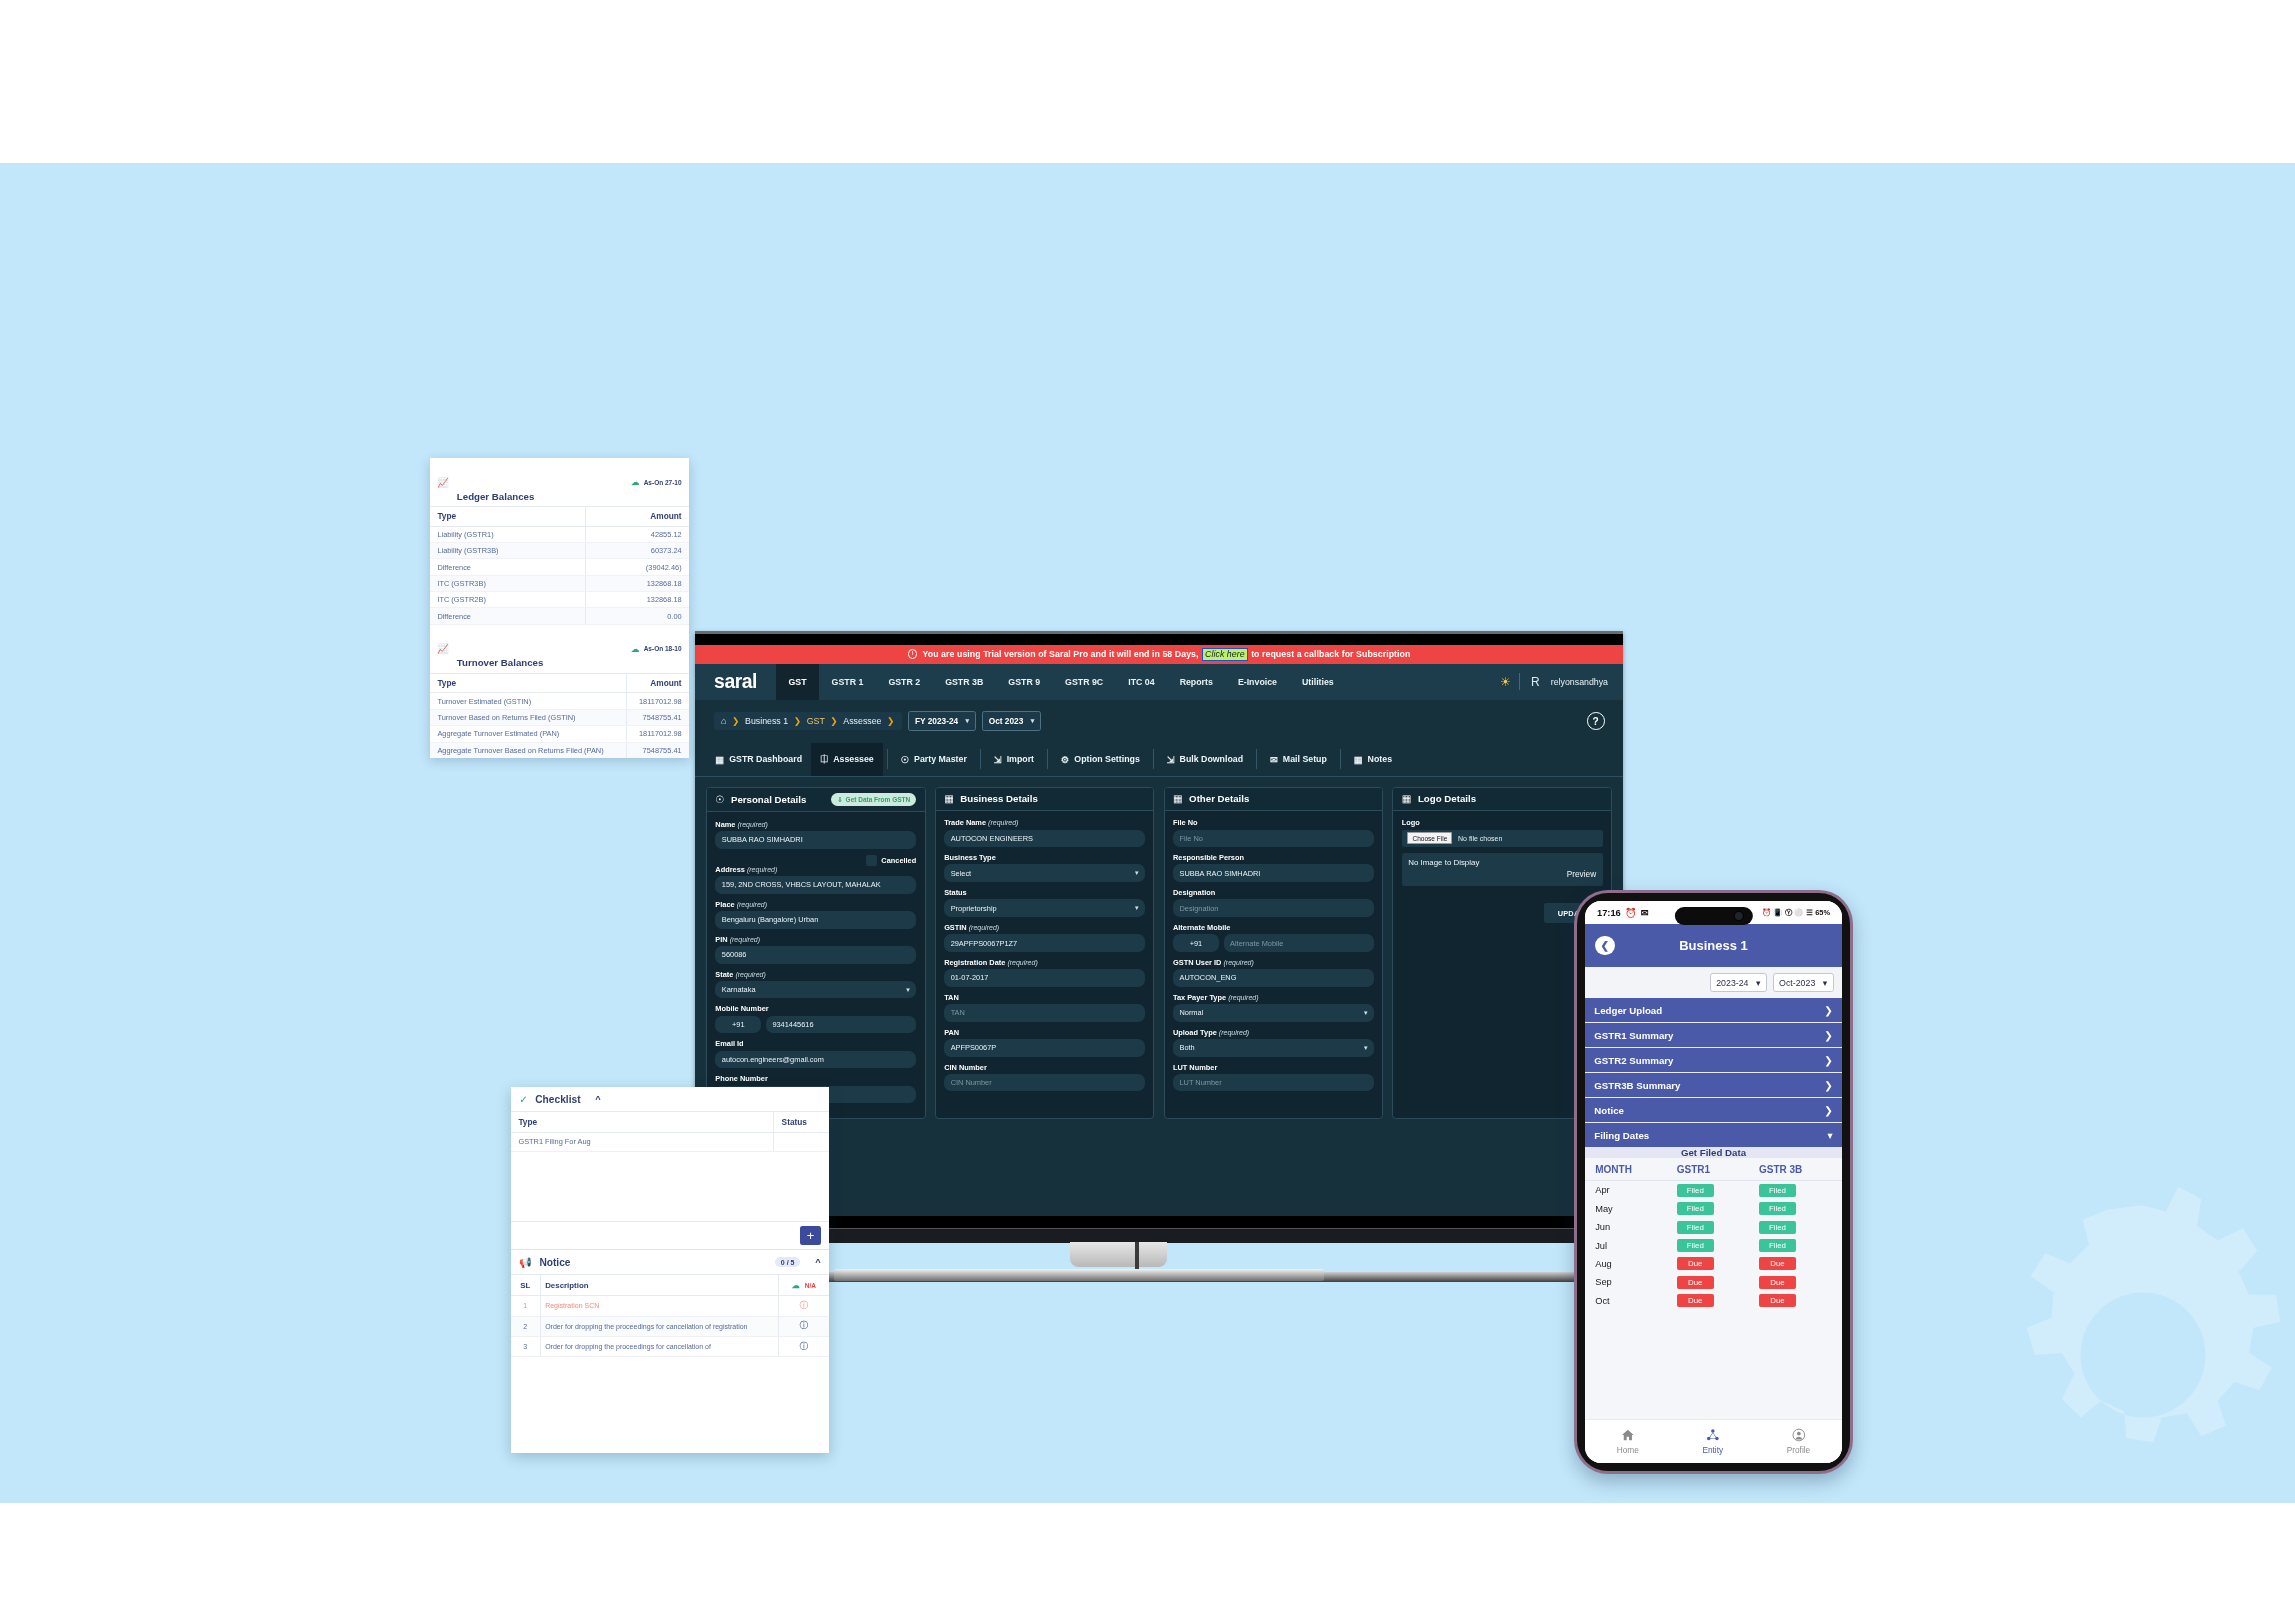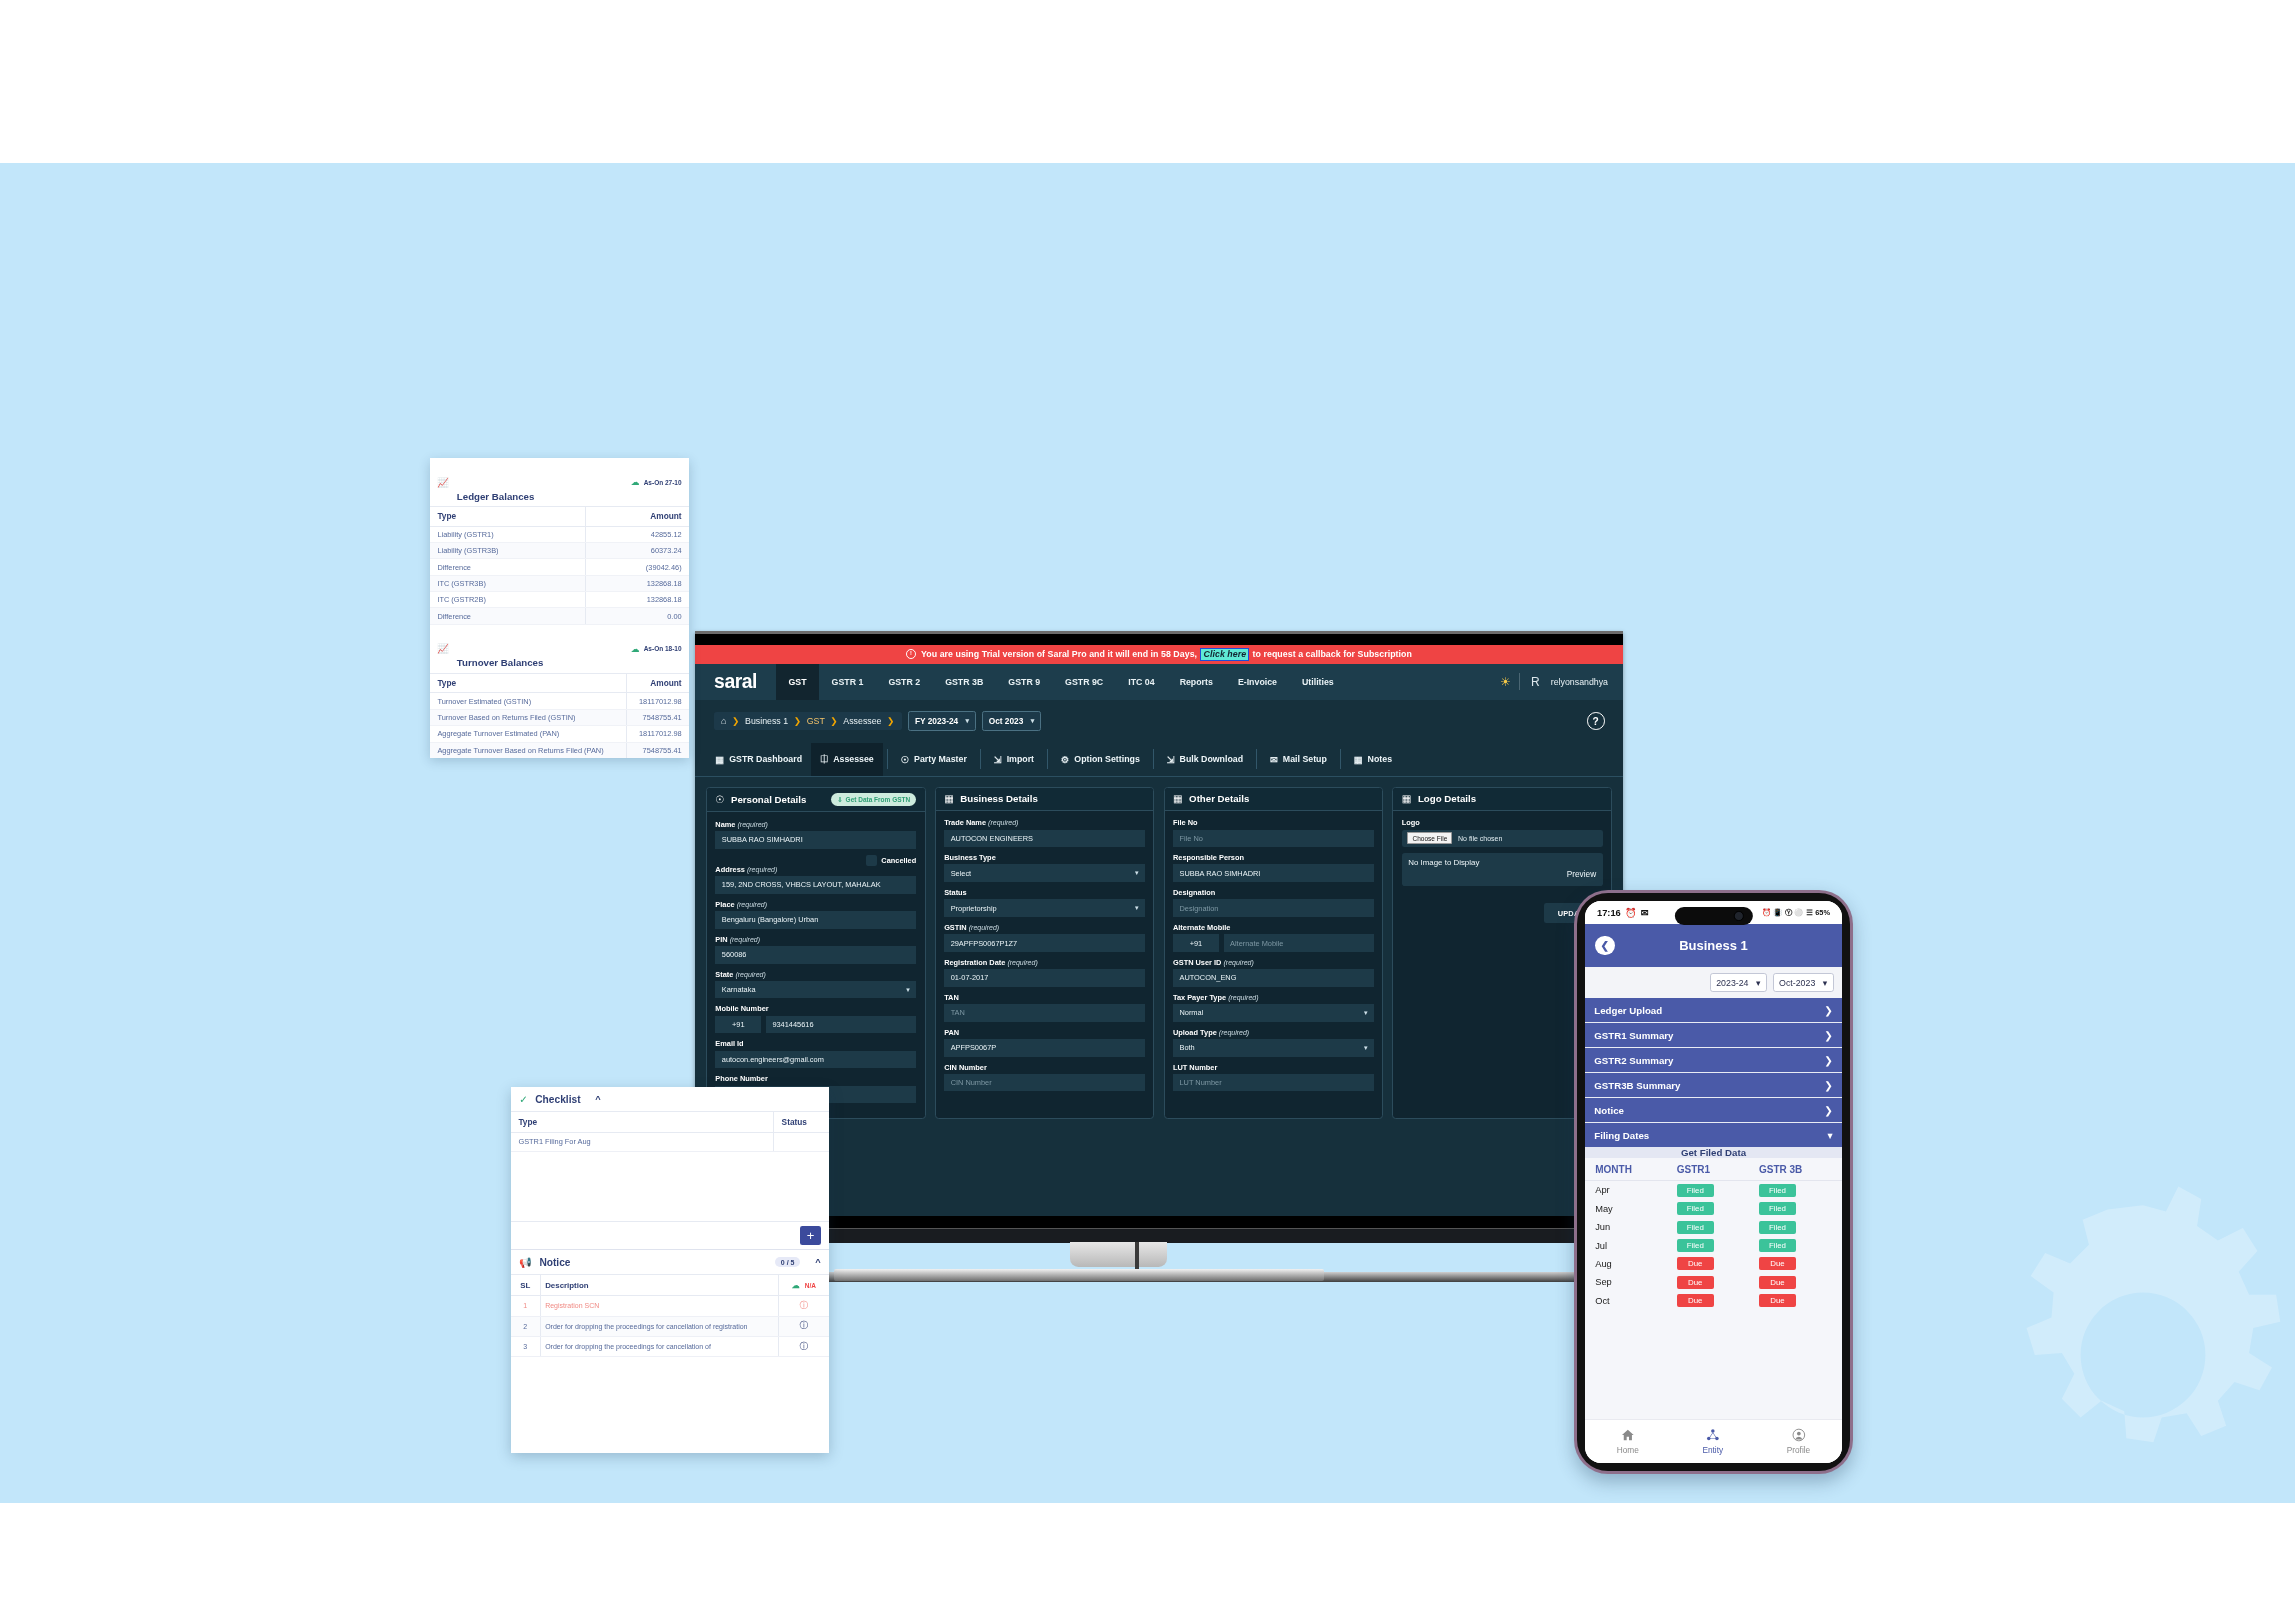--- a/index.html
+++ b/index.html
@@ -51,21 +51,21 @@
     position:absolute;left:0px;top:641px;width:928px;height:10.2px;
     background:linear-gradient(180deg,#cfcfcf,#3e3e3e);
   }
 
   
   .trial-bar{
     height:18.5px;background:#ef4444;color:#fff;display:flex;align-items:center;
     justify-content:center;font-size:8.8px;font-weight:600;letter-spacing:0.05px;gap:3.2px;
   }
   .trial-bar .clickhere{
-    background:#5eead4;color:#132430;font-style:italic;font-weight:700;
+    background:#bef264;color:#132430;font-style:italic;font-weight:400;
     padding:0.5px 2.3px;border:0.9px solid #1d4ed8;
   }
   .warn-circle{
     display:inline-block;width:7.9px;height:7.9px;border:0.9px solid #fff;border-radius:50%;
     font-size:5.6px;line-height:7px;text-align:center;font-weight:700;margin-right:1.9px;
   }
 
   
   .topnav{height:36px;background:#1d3d4c;display:flex;align-items:stretch;}
   .brand{
@@ -129,21 +129,21 @@
   .panel-title{color:#fff;font-size:9.7px;font-weight:700;}
   .gstn-btn{
     margin-left:auto;background:#cdebdd;color:#2e9e74;border-radius:9.3px;
     font-size:6.5px;font-weight:700;padding:2.3px 6px;display:flex;align-items:center;gap:2.8px;
   }
   .panel-body{padding:7.4px 8.3px 9.3px 8.3px;}
   .fld{margin-bottom:6px;}
   .fld-label{color:#ffffff;font-size:7.4px;font-weight:700;margin-bottom:2.3px;display:block;}
   .fld-label .req{color:#cbdbe2;font-weight:400;font-style:italic;font-size:7px;}
   .fld-input{
-    background:#1d3a48;border:none;border-radius:0;height:17.6px;
+    background:#1d3a48;border:none;border-radius:7px;height:17.6px;
     display:flex;align-items:center;padding:0 6.5px;color:#ecf5f8;font-size:7.4px;
   }
   .fld-input.ph{color:#7e98a4;}
   .fld-input.sel{justify-content:space-between;}
   .chev{color:#cfe1e9;font-size:7px;}
   .row-inline{display:flex;gap:4.6px;}
   .cc{width:33px;justify-content:center;}
   .cancel-row{display:flex;align-items:center;justify-content:flex-end;gap:4.6px;margin-bottom:-0.9px;}
   .cbox{width:11px;height:11px;background:#1d3a48;border-radius:1.9px;}
   .cancel-lbl{color:#fff;font-size:7.4px;font-weight:700;}

